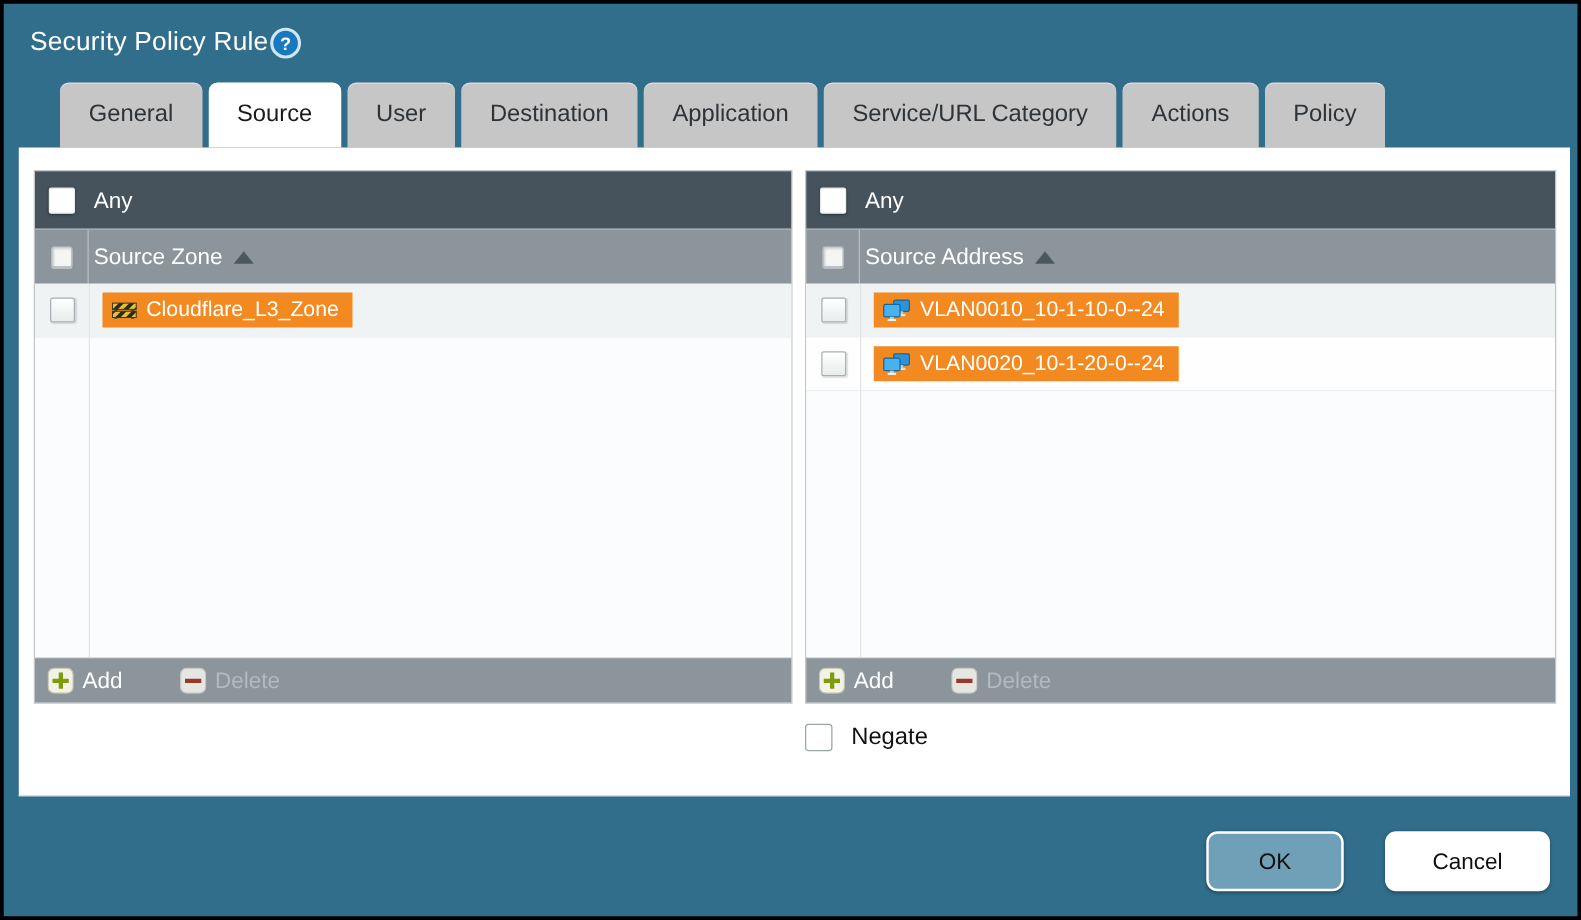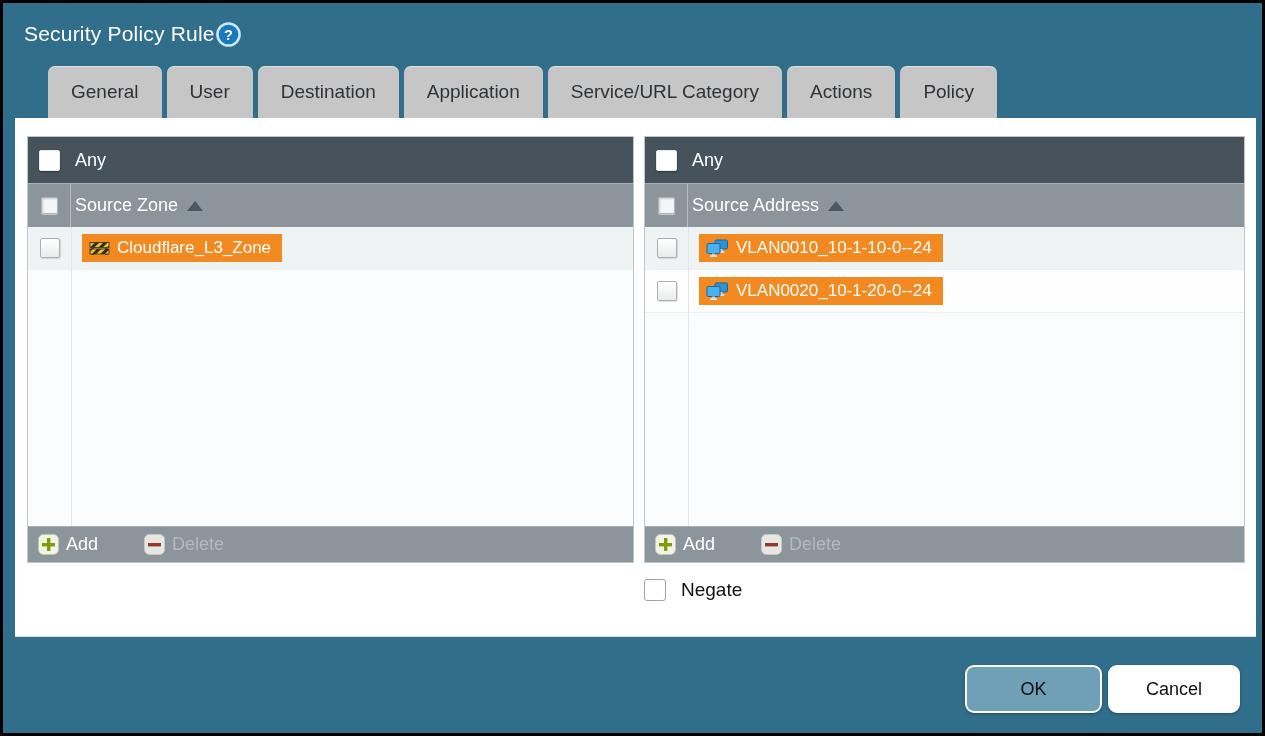--- a/index.html
+++ b/index.html
@@ -118,39 +118,40 @@
 
   
   .btn {
     position:absolute; top:662px; height:48px;
     border:2px solid #FFF; border-radius:9px;
     font-size:18px; color:#0F0F0F;
     display:flex; align-items:center; justify-content:center;
     cursor:pointer; box-shadow:0 1px 3px rgba(0,0,0,.35);
     font-family:"Liberation Sans", sans-serif;
   }
-  .btn-ok { left:962px; width:137px; background:#6FA0B8; }
+  .btn-ok { left:962px; width:110px; background:#6FA0B8; }
   .btn-cancel { left:1105px; width:132px; background:#ffffff; }
 </style>
 </head>
 <body>
 
 <div class="screen">
 
   <div class="titlebar">
     <div class="title">Security Policy Rule</div>
     <svg class="help-icon" viewBox="0 0 28 28">
       <circle cx="14" cy="14" r="12.5" fill="#1879BE"></circle>
       <circle cx="14" cy="14" r="11.5" fill="none" stroke="#CFE6F4" stroke-width="2.6"></circle>
       <text x="14" y="19.5" text-anchor="middle" font-size="15" font-weight="bold" fill="#FFFFFF" font-family="Liberation Sans, sans-serif">?</text>
     </svg>
   </div>
 
   <div class="tabs">
     <div class="tab">General</div>
+    <div class="tab active">Source</div>
     <div class="tab">User</div>
     <div class="tab">Destination</div>
     <div class="tab">Application</div>
     <div class="tab">Service/URL Category</div>
     <div class="tab">Actions</div>
     <div class="tab">Policy</div>
   </div>
 
   <div class="body">
 

